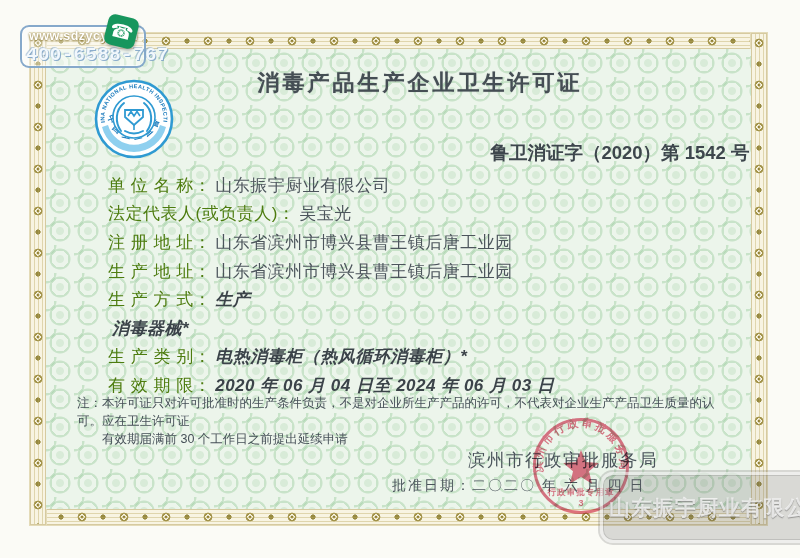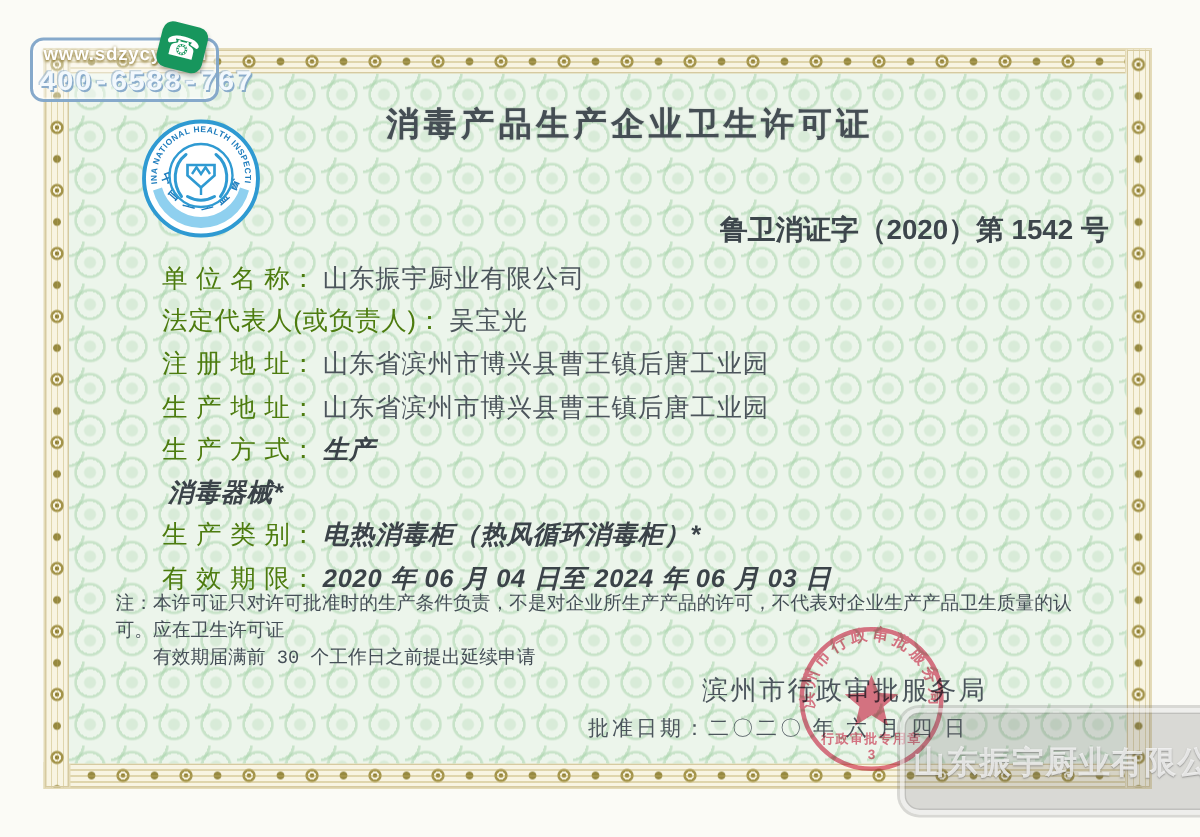--- a/index.html
+++ b/index.html
@@ -36,33 +36,33 @@
       radial-gradient(circle at 14px 14px, rgba(146,200,150,.22) 3.5px, rgba(0,0,0,0) 4.5px);
     background-size:28px 28px; }
 
   
   .emblem { position:absolute; left:94px; top:79px; width:80px; height:80px; }
 
   
   .title { position:absolute; left:120px; top:68px; width:600px; text-align:center;
     font-size:22px; font-weight:bold; letter-spacing:3px; color:#454e54;
     text-shadow:0 0 1px rgba(69,78,84,.4); white-space:nowrap; }
-  .cert-no { position:absolute; left:480px; top:140px; width:280px; 
+  .cert-no { position:absolute; left:480px; top:140px; width:280px; text-align:center;
     font-size:18.5px; font-weight:bold; color:#3d464c; white-space:nowrap; }
 
   
   .fields { position:absolute; left:108px; top:171px; }
   .row { height:28.6px; display:flex; align-items:center; font-size:17px; white-space:nowrap; }
   .row .lbl { color:#4d7c0f; letter-spacing:.5px; }
   .row .val { color:#4c555c; margin-left:4px; letter-spacing:.5px; }
   .row.strong .val { font-weight:bold; color:#3b4349;font-style:italic; }
 
   
   .note { position:absolute; left:77px; top:394px; width:656px;
-    font-family:Liberation Mono, monospace; font-size:12.5px; line-height:18px; color:#454f57; }
+    font-family:Liberation Sans, sans-serif; font-size:12.5px; line-height:18px; color:#454f57; }
   .note .l2 { padding-left:25px; }
 
   
   .authority { position:absolute; left:468px; top:448px; font-size:17.5px; letter-spacing:1.5px;
     color:#4b555c; white-space:nowrap; }
   .approve-date { position:absolute; left:392px; top:477px; font-size:14px; letter-spacing:2px;
     color:#4b555c; white-space:nowrap; }
 
   
   .seal { position:absolute; left:531px; top:416px; width:100px; height:100px;

